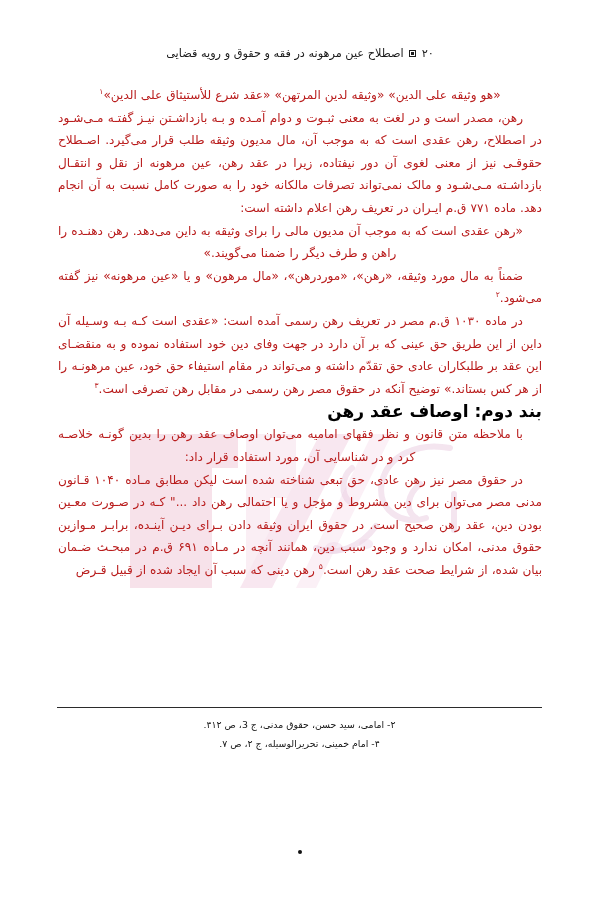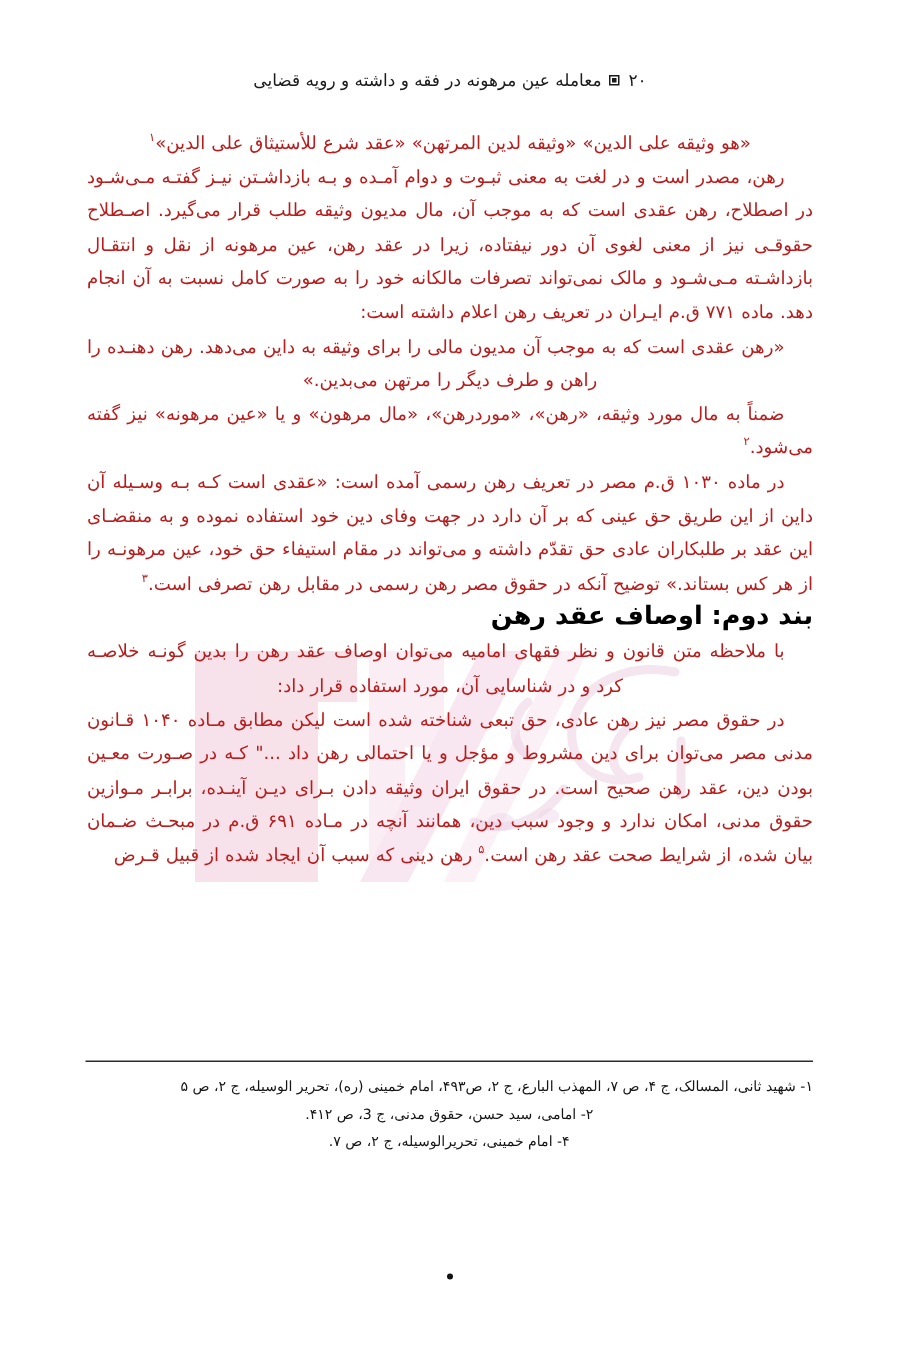--- a/index.html
+++ b/index.html
@@ -199,49 +199,48 @@
         <ellipse cx="214" cy="150" rx="9" ry="6"></ellipse>
         <ellipse cx="246" cy="146" rx="7" ry="5"></ellipse>
       </g>
     </svg>
   </div>
 
   <div id="content">
 
     <div class="page-header">
       <span class="hdr-inner">
-        <span class="folio">۲۰</span><span class="hdr-sep"></span><span class="hdr-title">معامله عین مرهونه در فقه و داشته و رویه قضایی</span>
+        <span class="folio">۲۰</span><span class="hdr-sep"></span><span class="hdr-title">اصطلاح عین مرهونه در فقه و حقوق و رویه قضایی</span>
       </span>
     </div>
 
     <div class="body-block">
 
       <p class="para center-last"><span>«هو وثیقه علی الدین» «وثیقه لدین المرتهن» «عقد شرع للأستیثاق علی الدین»</span><span class="sup">۱</span></p>
 
       <p class="para indent right-last">رهن، مصدر است و در لغت به معنی ثبـوت و دوام آمـده و بـه بازداشـتن نیـز گفتـه مـی‌شـود در اصطلاح، رهن عقدی است که به موجب آن، مال مدیون وثیقه طلب قرار می‌گیرد. اصـطلاح حقوقـی نیز از معنی لغوی آن دور نیفتاده، زیرا در عقد رهن، عین مرهونه از نقل و انتقـال بازداشـته مـی‌شـود و مالک نمی‌تواند تصرفات مالکانه خود را به صورت کامل نسبت به آن انجام دهد. ماده ۷۷۱ ق.م ایـران در تعریف رهن اعلام داشته است:</p>
 
-      <p class="para indent center-last">«رهن عقدی است که به موجب آن مدیون مالی را برای وثیقه به داین می‌دهد. رهن دهنـده را راهن و طرف دیگر را مرتهن می‌بدین.»</p>
+      <p class="para indent center-last">«رهن عقدی است که به موجب آن مدیون مالی را برای وثیقه به داین می‌دهد. رهن دهنـده را راهن و طرف دیگر را ضمنا می‌گویند.»</p>
 
       <p class="para indent right-last"><span>ضمناً به مال مورد وثیقه، «رهن»، «موردرهن»، «مال مرهون» و یا «عین مرهونه» نیز گفته می‌شود.</span><span class="sup">۲</span></p>
 
       <p class="para indent right-last"><span>در ماده ۱۰۳۰ ق.م مصر در تعریف رهن رسمی آمده است: «عقدی است کـه بـه وسـیله آن داین از این طریق حق عینی که بر آن دارد در جهت وفای دین خود استفاده نموده و به منقضـای این عقد بر طلبکاران عادی حق تقدّم داشته و می‌تواند در مقام استیفاء حق خود، عین مرهونـه را از هر کس بستاند.» توضیح آنکه در حقوق مصر رهن رسمی در مقابل رهن تصرفی است.</span><span class="sup">۳</span></p>
 
       <h3 class="section-heading">بند دوم: اوصاف عقد رهن</h3>
 
       <p class="para indent center-last">با ملاحظه متن قانون و نظر فقهای امامیه می‌توان اوصاف عقد رهن را بدین گونـه خلاصـه کرد و در شناسایی آن، مورد استفاده قرار داد:</p>
 
 
       <p class="para indent right-last"><span>در حقوق مصر نیز رهن عادی، حق تبعی شناخته شده است لیکن مطابق مـاده ۱۰۴۰ قـانون مدنی مصر می‌توان برای دین مشروط و مؤجل و یا احتمالی رهن داد ..." کـه در صـورت معـین بودن دین، عقد رهن صحیح است. در حقوق ایران وثیقه دادن بـرای دیـن آینـده، برابـر مـوازین حقوق مدنی، امکان ندارد و وجود سبب دین، همانند آنچه در مـاده ۶۹۱ ق.م در مبحـث ضـمان بیان شده، از شرایط صحت عقد رهن است.</span><span class="sup">۵</span><span> رهن دینی که سبب آن ایجاد شده از قبیل قـرض</span></p>
 
     </div>
 
     <div class="footnote-rule"></div>
 
     <div class="footnotes">
-      <p class="footnote fn-1"><span>۱-</span> <span>شهید ثانی، المسالک، ج ۴، ص ۷، المهذب البارع، ج ۲، ص۴۹۳، امام خمینی (ره)، تحریر الوسیله، ج ۲، ص ۵</span></p>
       <p class="footnote fn-2"><span>۲-</span> <span>امامی، سید حسن، حقوق مدنی، ج 3، ص ۴۱۲.</span></p>
       <p class="footnote fn-4"><span>۴-</span> <span>امام خمینی، تحریرالوسیله، ج ۲، ص ۷.</span></p>
     </div>
 
     <div class="bottom-mark">
       <span class="dot"></span>
     </div>
 
   </div>
 </div>

